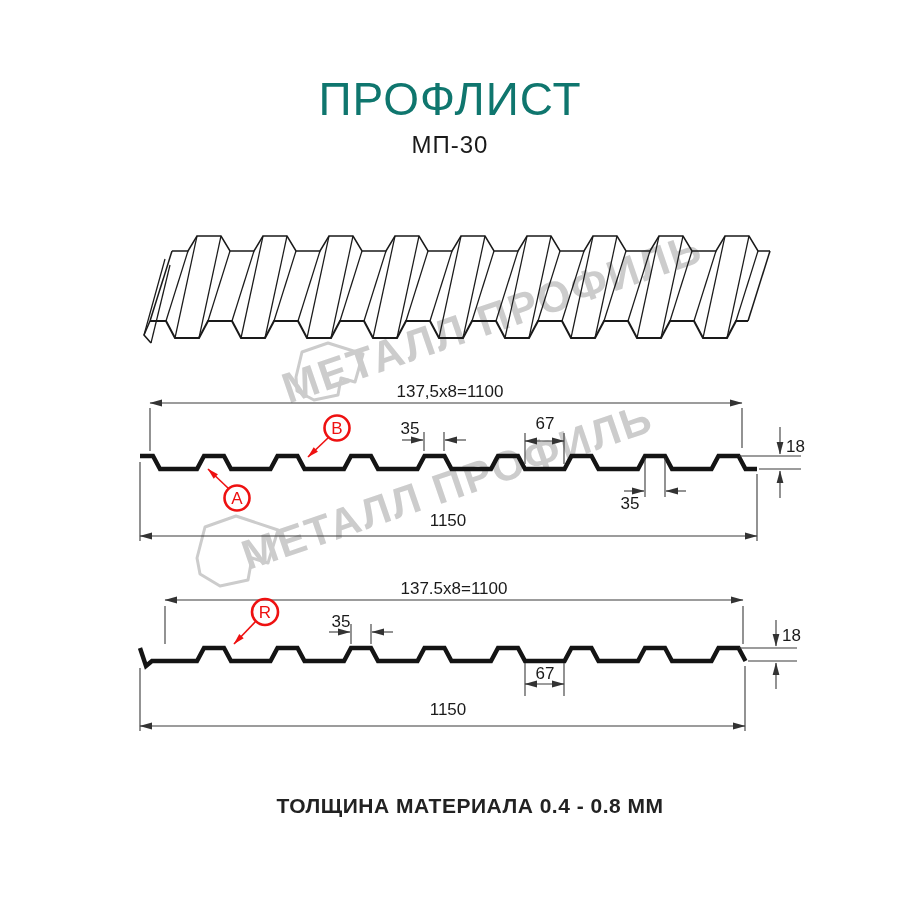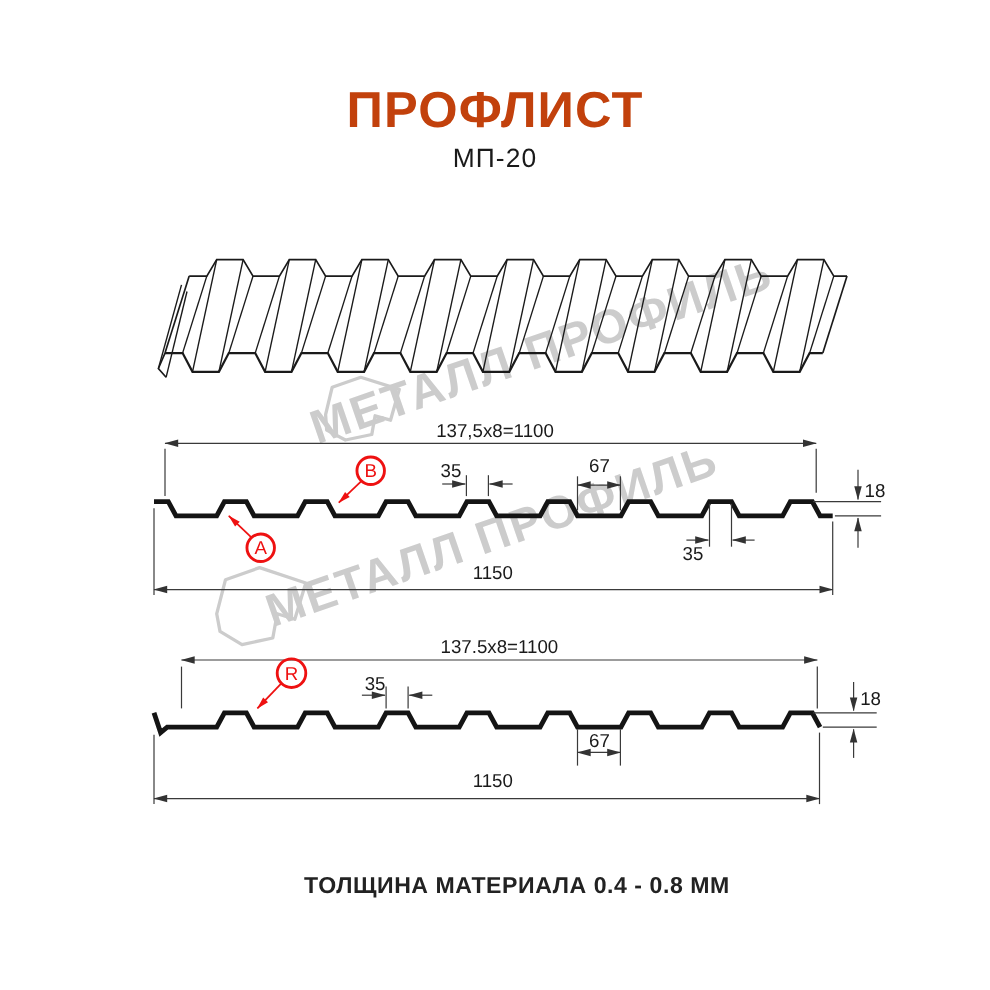--- a/index.html
+++ b/index.html
@@ -1,19 +1,19 @@
 <!DOCTYPE html>
 <html><head>
 <meta charset="utf-8">
 <style>
   html,body{margin:0;padding:0;background:#fff;}
   .page{position:relative;width:900px;height:900px;background:#fff;overflow:hidden;
         font-family:"Liberation Sans",sans-serif;}
   .title{position:absolute;top:74px;left:0;width:100%;text-align:center;
-         font-weight:700;font-size:46px;line-height:1.1;letter-spacing:1px;color:#c2410c;}
+         font-weight:400;font-size:46px;line-height:1.1;letter-spacing:1px;color:#0f766e;}
   .subtitle{position:absolute;top:131px;left:0;width:100%;text-align:center;
             font-weight:400;font-size:24px;letter-spacing:1px;color:#1a1a1a;}
   .footer{position:absolute;top:794px;left:0;width:100%;text-align:center;
           font-weight:700;font-size:21px;letter-spacing:.5px;color:#222;padding-left:20px;}
   svg{position:absolute;top:0;left:0;}
   .thin{stroke:#3a3a3a;stroke-width:1.1;fill:none;}
   .prof{stroke:#141414;stroke-width:4.4;fill:none;stroke-linejoin:miter;}
   .dimtxt{font-family:"Liberation Sans",sans-serif;font-size:17px;fill:#1a1a1a;}
   .mid{text-anchor:middle;}
   .red-l{stroke:#ee1111;stroke-width:1.6;fill:none;}
@@ -23,21 +23,21 @@
           letter-spacing:2px;text-anchor:middle;}
   .wmlogo{stroke:#cccccc;stroke-width:3;fill:none;stroke-linejoin:round;}
   .sheet line,.sheet path{stroke:#1a1a1a;fill:none;}
 </style>
 </head>
 <body>
 
 <div class="page">
 
   <div class="title">ПРОФЛИСТ</div>
-  <div class="subtitle">МП-20</div>
+  <div class="subtitle">МП-30</div>
 
   <svg width="900" height="900" viewBox="0 0 900 900">
     <defs>
       <marker id="arw" markerUnits="userSpaceOnUse" markerWidth="14" markerHeight="10" viewBox="0 0 14 10" refX="13" refY="5" orient="auto-start-reverse">
         <path d="M13.5,5 L1,1.6 L1,8.4 Z" fill="#333"></path>
       </marker>
       <marker id="arwR" markerUnits="userSpaceOnUse" markerWidth="13" markerHeight="9" viewBox="0 0 14 10" refX="13" refY="5" orient="auto-start-reverse">
         <path d="M13.5,5 L1,1.6 L1,8.4 Z" fill="#ee1111"></path>
       </marker>
     </defs>

